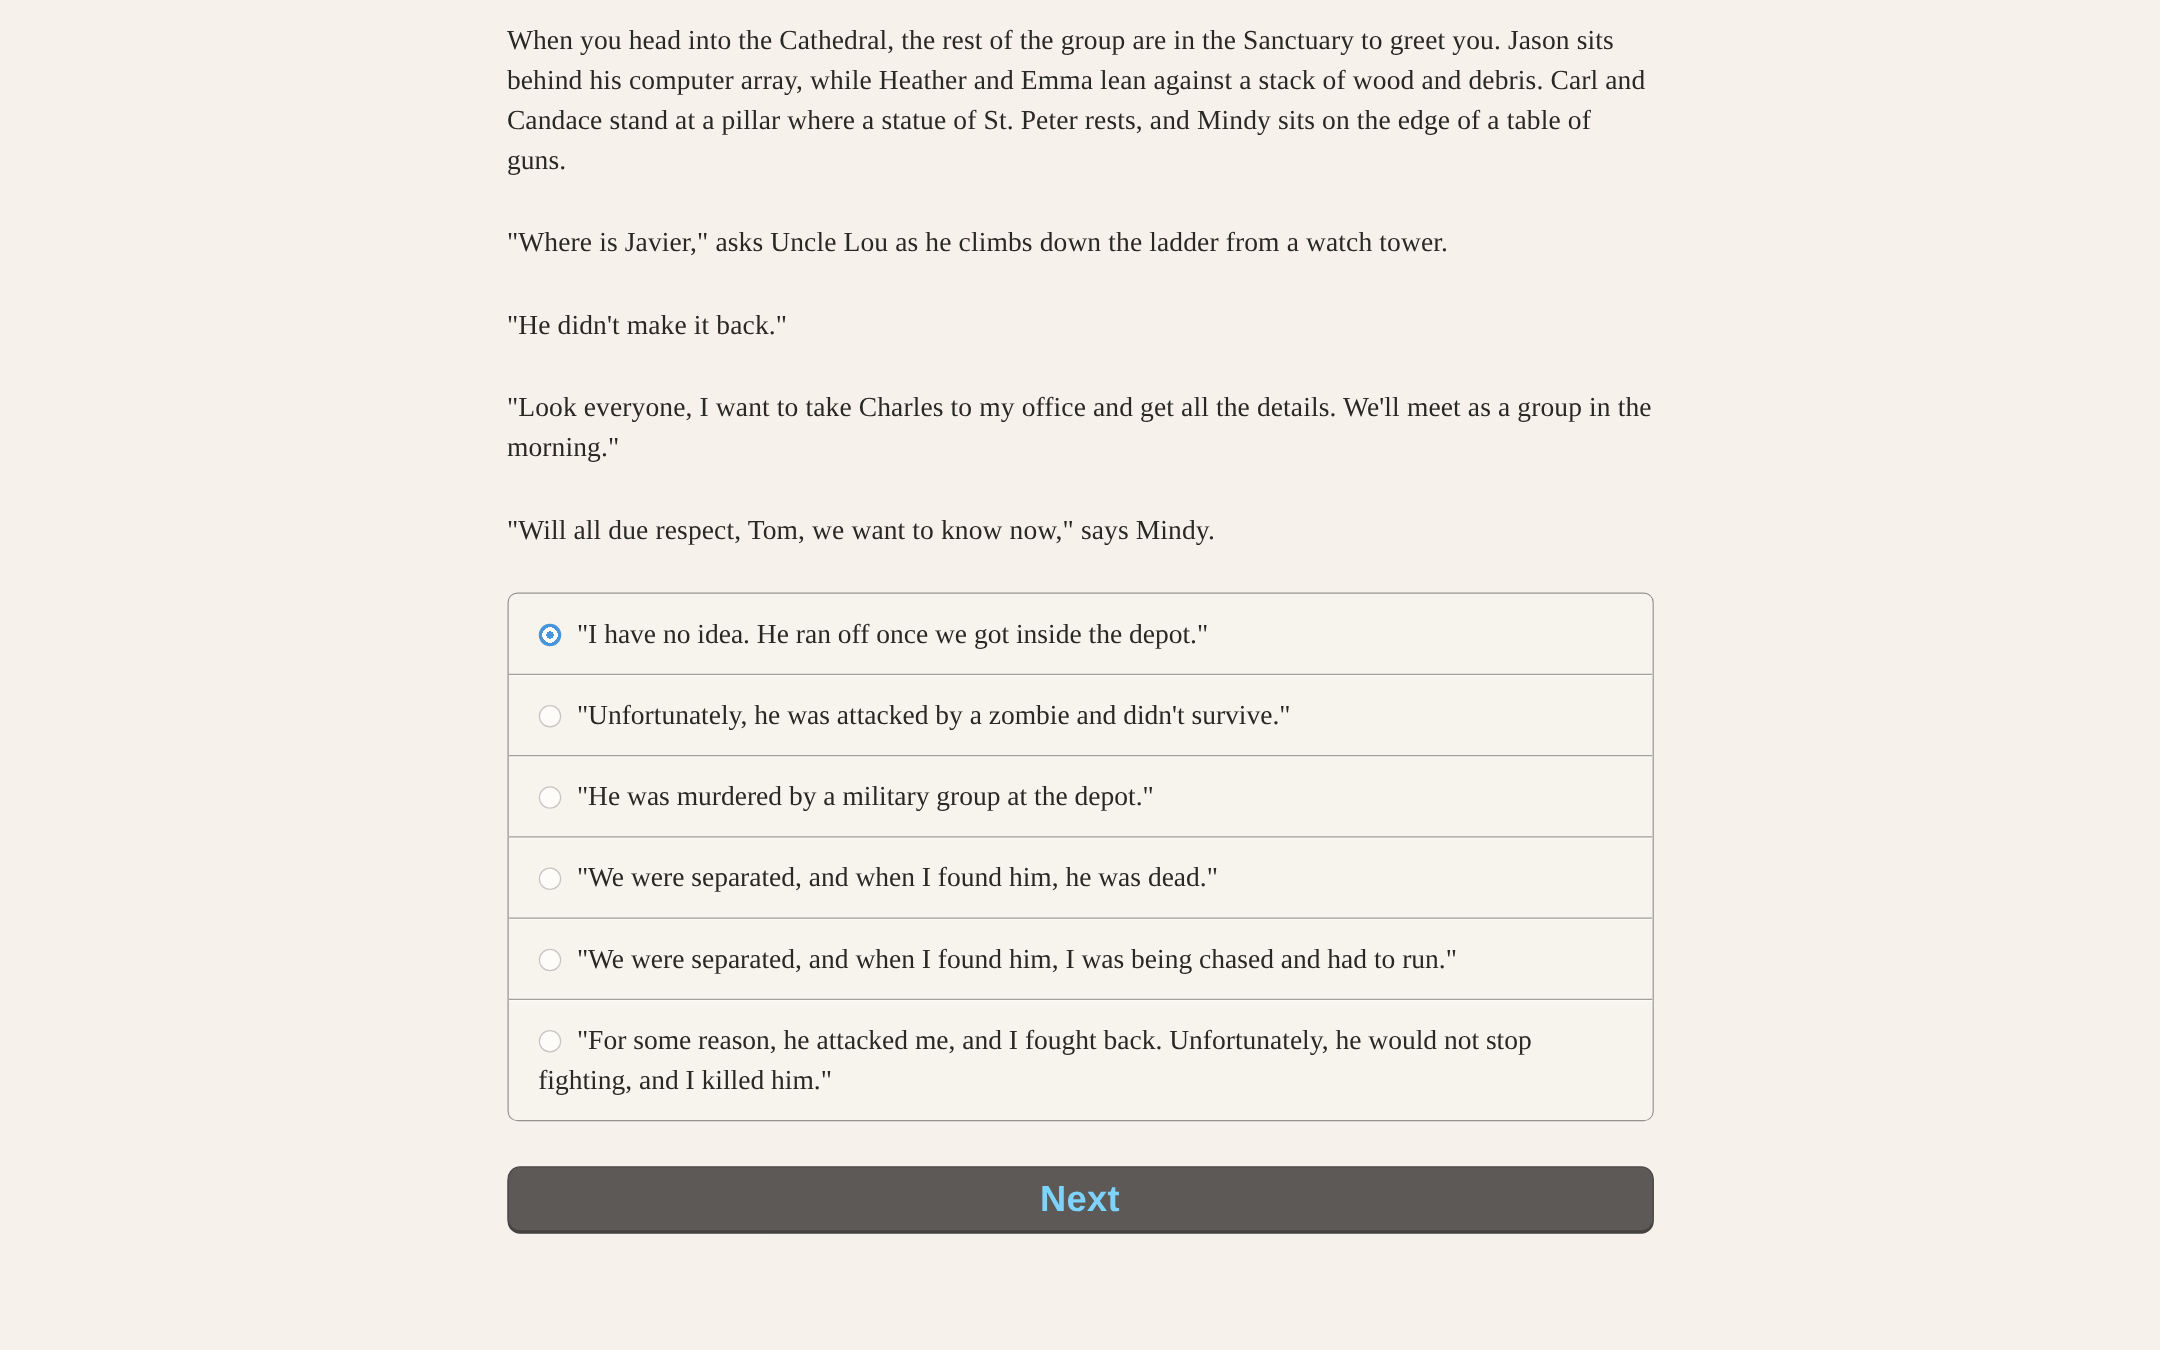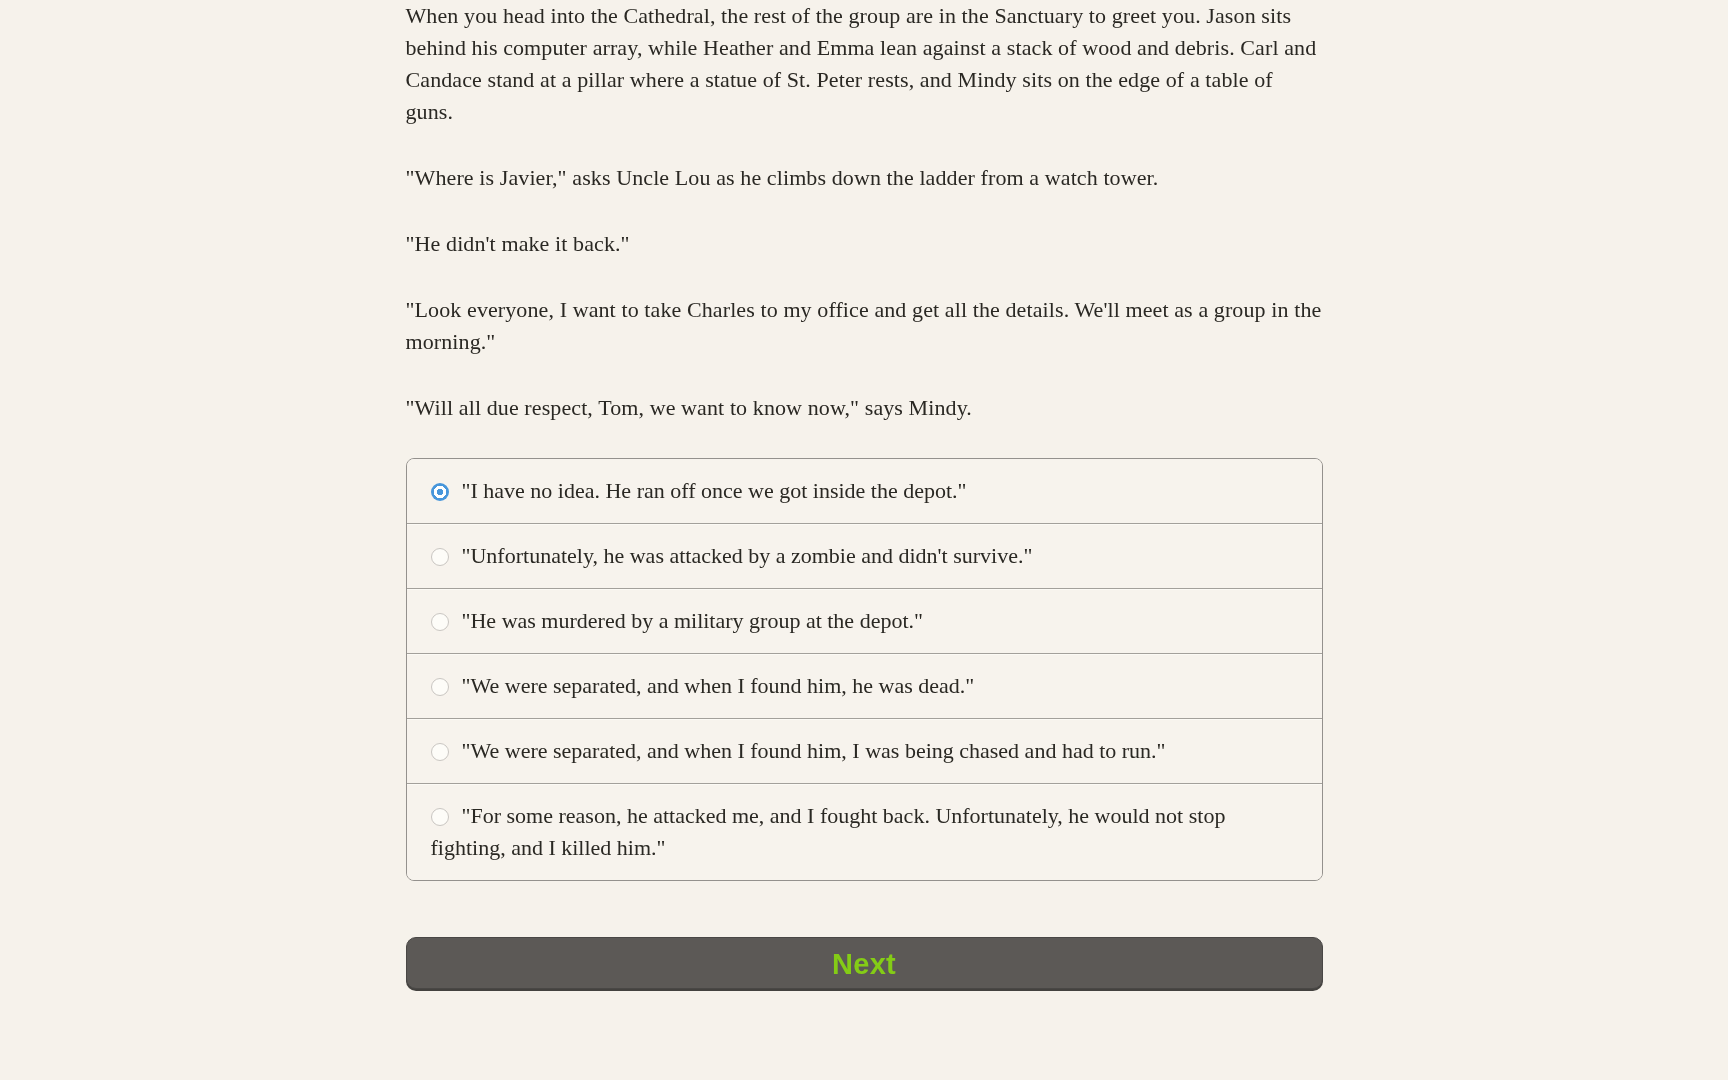--- a/index.html
+++ b/index.html
@@ -10,20 +10,21 @@
     background: #f6f2eb;
     overflow: hidden;
   }
   body {
     font-family: "Liberation Serif", "DejaVu Serif", serif;
     color: #2a2823;
   }
   .content-column {
     width: 917px;
     margin: 0 auto;
+    padding-top: 16px;
   }
   .story-paragraph {
     font-size: 22px;
     line-height: 32px;
     margin: 0 0 34px 0;
     letter-spacing: 0.1px;
   }
   .choice-list {
     border: 1px solid #94918d;
     border-radius: 8px;
@@ -57,26 +58,26 @@
     border: none;
     background: radial-gradient(circle, #4796db 0 3px, #ffffff 3px 6.2px, #4796db 6.2px 100%);
   }
   .choice-text {
     
   }
   .next-button {
     display: block;
     width: 100%;
     height: 52px;
-    margin-top: 56px;
+    margin-top: 36px;
     background: #5c5956;
     border: 1px solid #494745;
     border-radius: 10px;
     box-shadow: 0 2px 0 #44423f;
-    color: #84cc16;
+    color: #7dd3fc;
     font-family: "Liberation Sans", sans-serif;
     font-size: 29px;
     font-weight: 700;
     text-align: center;
     line-height: 50px;
     cursor: pointer;
     box-sizing: border-box;
     letter-spacing: 0.3px;
   }
 </style>

